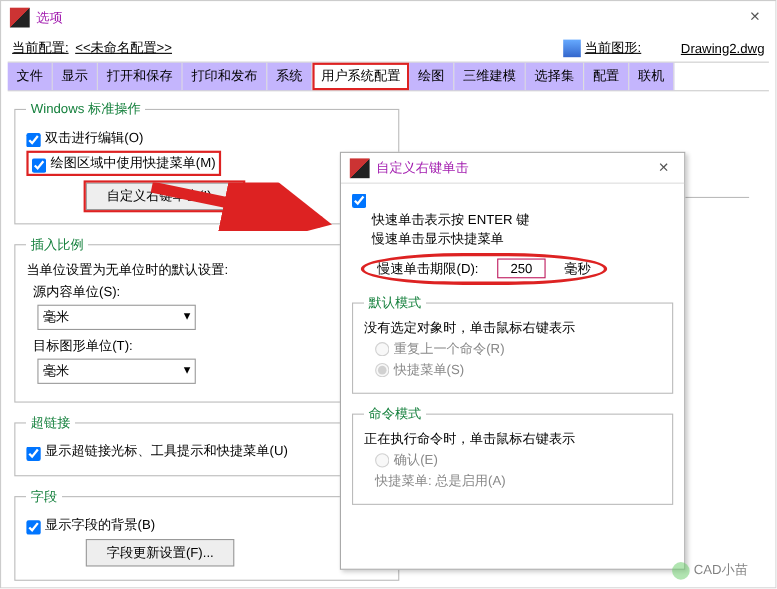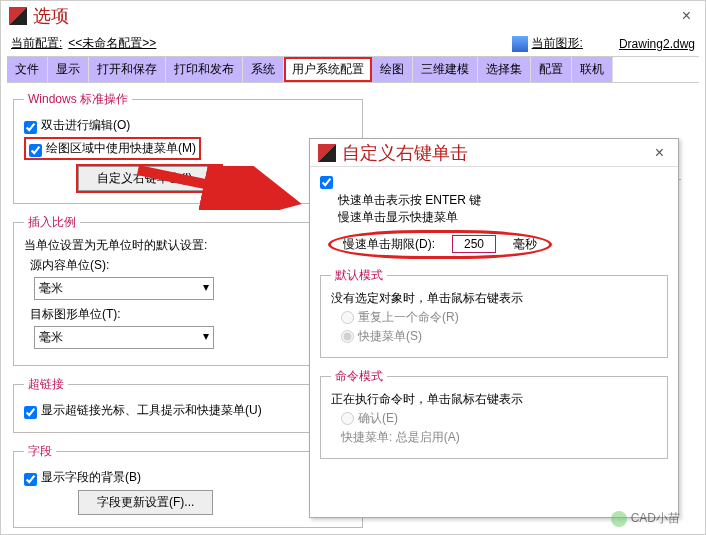--- a/index.html
+++ b/index.html
@@ -1,42 +1,42 @@
 <!DOCTYPE html>
 <html><head>
 <meta charset="utf-8">
 <style>
   * { box-sizing: border-box; font-family: "Microsoft YaHei", SimSun, sans-serif; font-size: 12px; margin: 0; padding: 0; }
   body { width: 706px; height: 535px; background: #fff; position: relative; overflow: hidden; }
   .window { position: absolute; background: #fff; border: 1px solid #ccc; }
   .main-window { left: 0; top: 0; width: 706px; height: 535px; }
   .titlebar { height: 30px; display: flex; align-items: center; padding: 0 8px; justify-content: space-between; }
   .titlebar .logo { width: 18px; height: 18px; background: linear-gradient(135deg,#cc3333 50%,#222 50%); margin-right: 6px; }
-  .titlebar .title { flex: 1; font-size: 18px; color: #b91c1c; }
+  .titlebar .title { flex: 1; font-size: 12px; color: #a21caf; }
   .close-x { font-size: 16px; color: #555; padding: 0 6px; cursor: default; }
   .inforow { padding: 4px 10px 2px 10px; display: flex; align-items: center; text-decoration: underline; }
   .inforow span.label { margin-right: 6px; }
   .inforow span.profile { margin-right: 60px; }
   .inforow .dw-icon { width:16px; height:16px; background: linear-gradient(#66aaff,#3366cc); margin-right:4px; }
   .tabs { display:flex; border-top:1px solid #ccc; border-bottom:1px solid #ccc; margin: 2px 6px 0 6px; }
   .tabs .tab { padding: 4px 8px; border-right:1px solid #ddd; background:#c4b5fd; cursor:default; }
   .tabs .tab.active { border:2px solid #d22; background:#fff; padding:2px 6px; }
   .content { position:relative; padding: 8px 12px; }
   fieldset { border:1px solid #bbb; padding:6px 10px 10px 10px; margin-bottom:10px; position:relative; }
-  fieldset legend { padding:0 4px; color:#be185d; }
+  fieldset legend { padding:0 4px; color:#15803d; }
   .chk { display:flex; align-items:flex-end; margin:3px 0; }
   .chk input { margin-right:4px; }
   .hl-red { border:2px solid #d22; padding:1px 3px; display:inline-flex; align-items:flex-end; }
   .btn { display:inline-block; background:#eee; border:1px solid #999; padding:3px 18px; }
   .btn.hl { outline:2px solid #d22; }
-  .select { border:1px solid #999; padding:2px 4px; width:180px; margin:3px 0 6px 10px; display:flex; justify-content:space-between; }
+  .select { border:1px solid #999; padding:2px 4px; width:144px; margin:3px 0 6px 10px; display:flex; justify-content:space-between; }
   .rightcol { position:absolute; left:410px; top:88px; width:270px; }
 
   
-  .dialog { left:309px; top:138px; width:370px; height:380px; border:1px solid #aaa; box-shadow:2px 2px 4px rgba(0,0,0,.2); }
+  .dialog { left:309px; top:138px; width:314px; height:380px; border:1px solid #aaa; box-shadow:2px 2px 4px rgba(0,0,0,.2); }
   .dialog .titlebar { border-bottom:1px solid #ddd; height:28px; }
   .dialog .body { padding:6px 10px; }
   .input-small { border:1px solid #be185d; width:44px; text-align:center; padding:1px 2px; margin:0 17px; }
   .radio { display:flex; align-items:center; margin:2px 0 2px 10px; }
   .radio input { margin-right:4px; }
   .oval { border:3px solid #d22; border-radius: 50% / 60%; }
   .arrow { position:absolute; left:136px; top:166px; width:170px; height:44px; pointer-events:none; }
   .arrow svg { width:100%; height:100%; }
   .greyout { color:#888; }
   .watermark { position:absolute; right:26px; bottom:8px; opacity:.5; display:flex; align-items:center; font-size:11px; }

